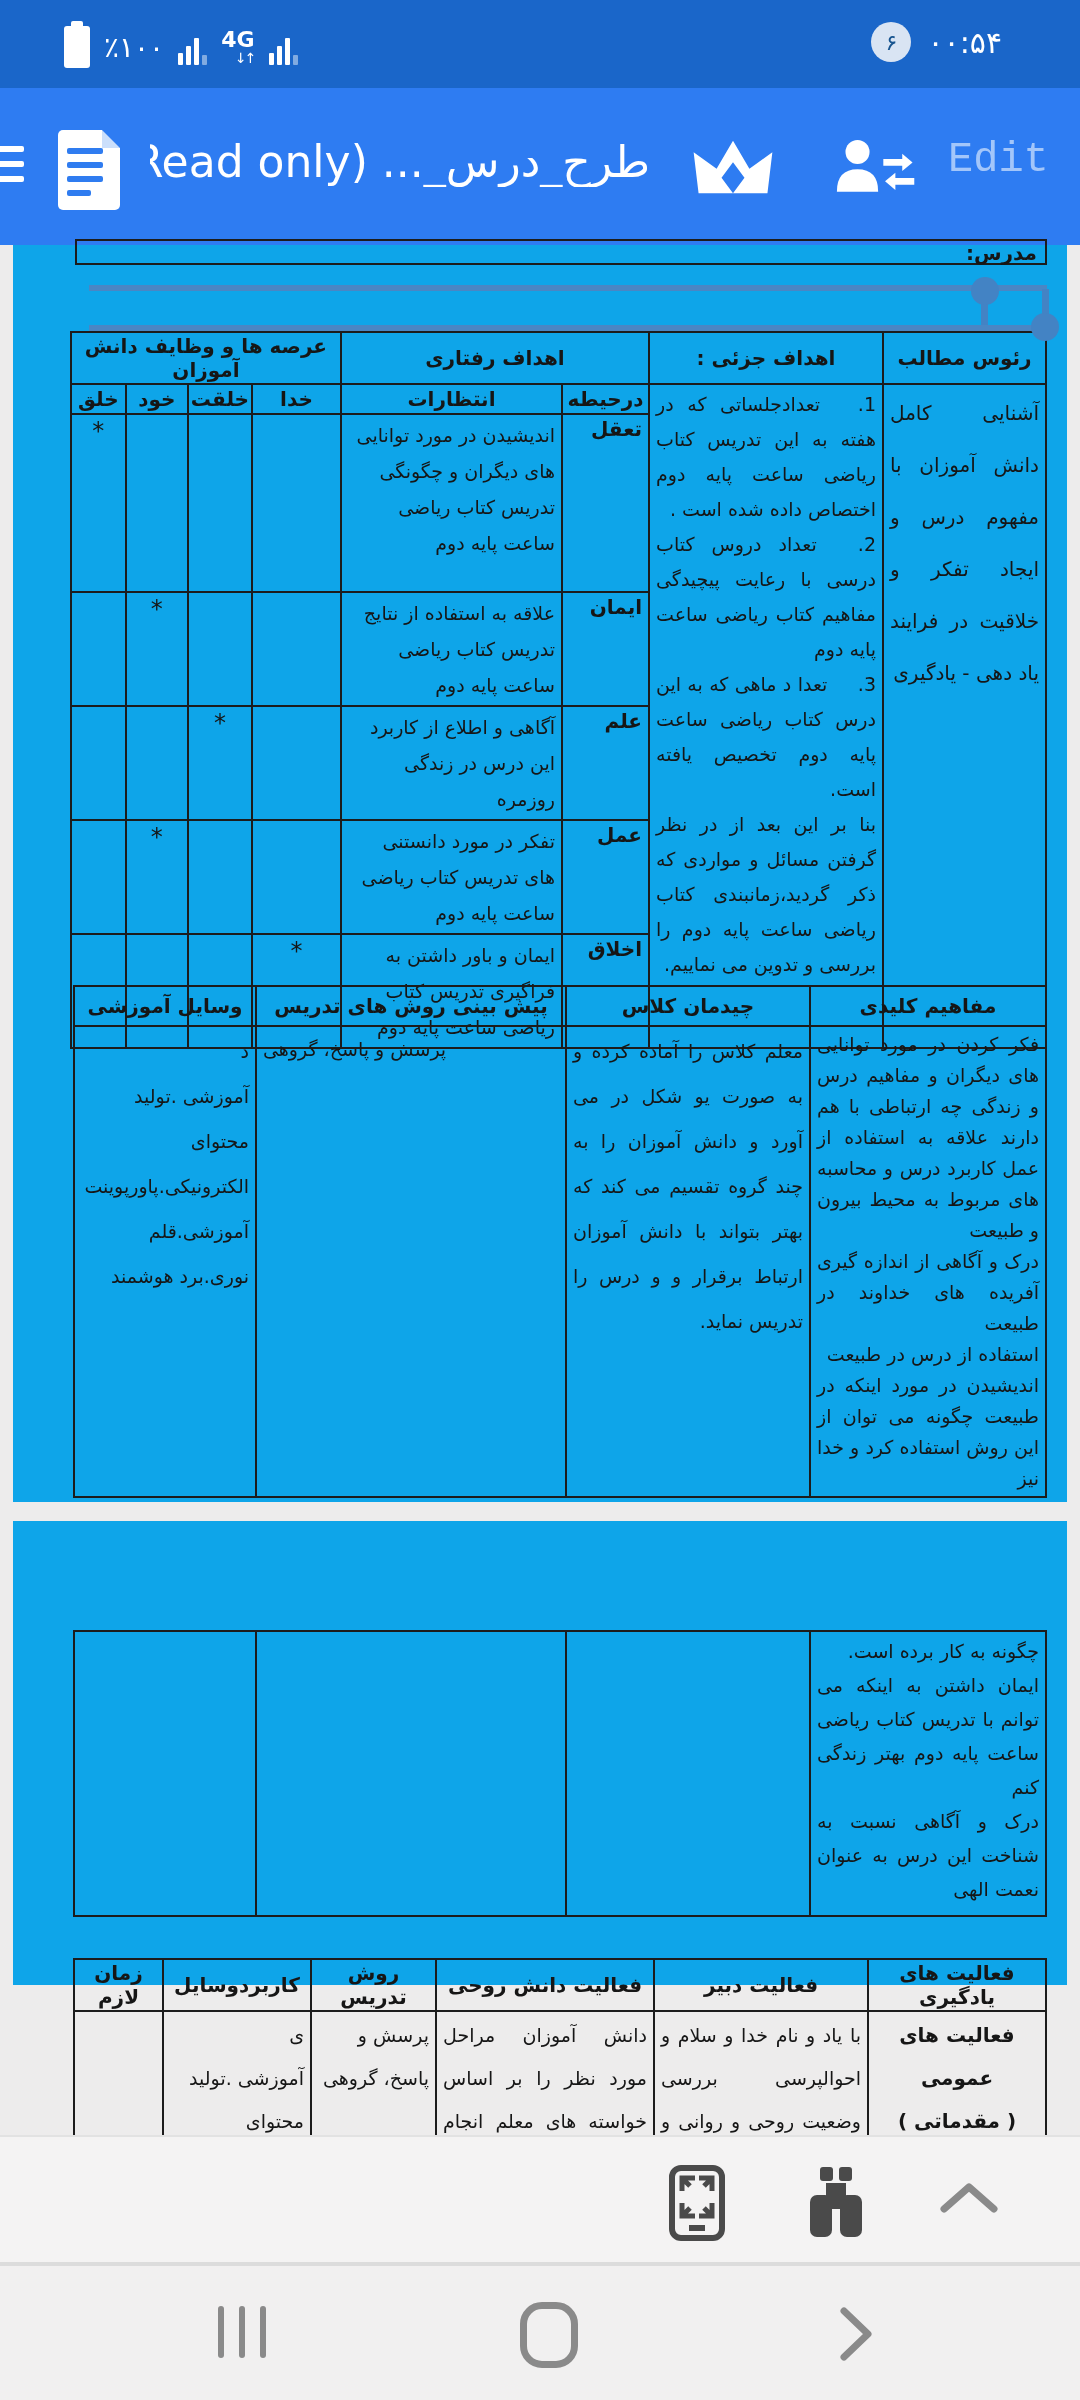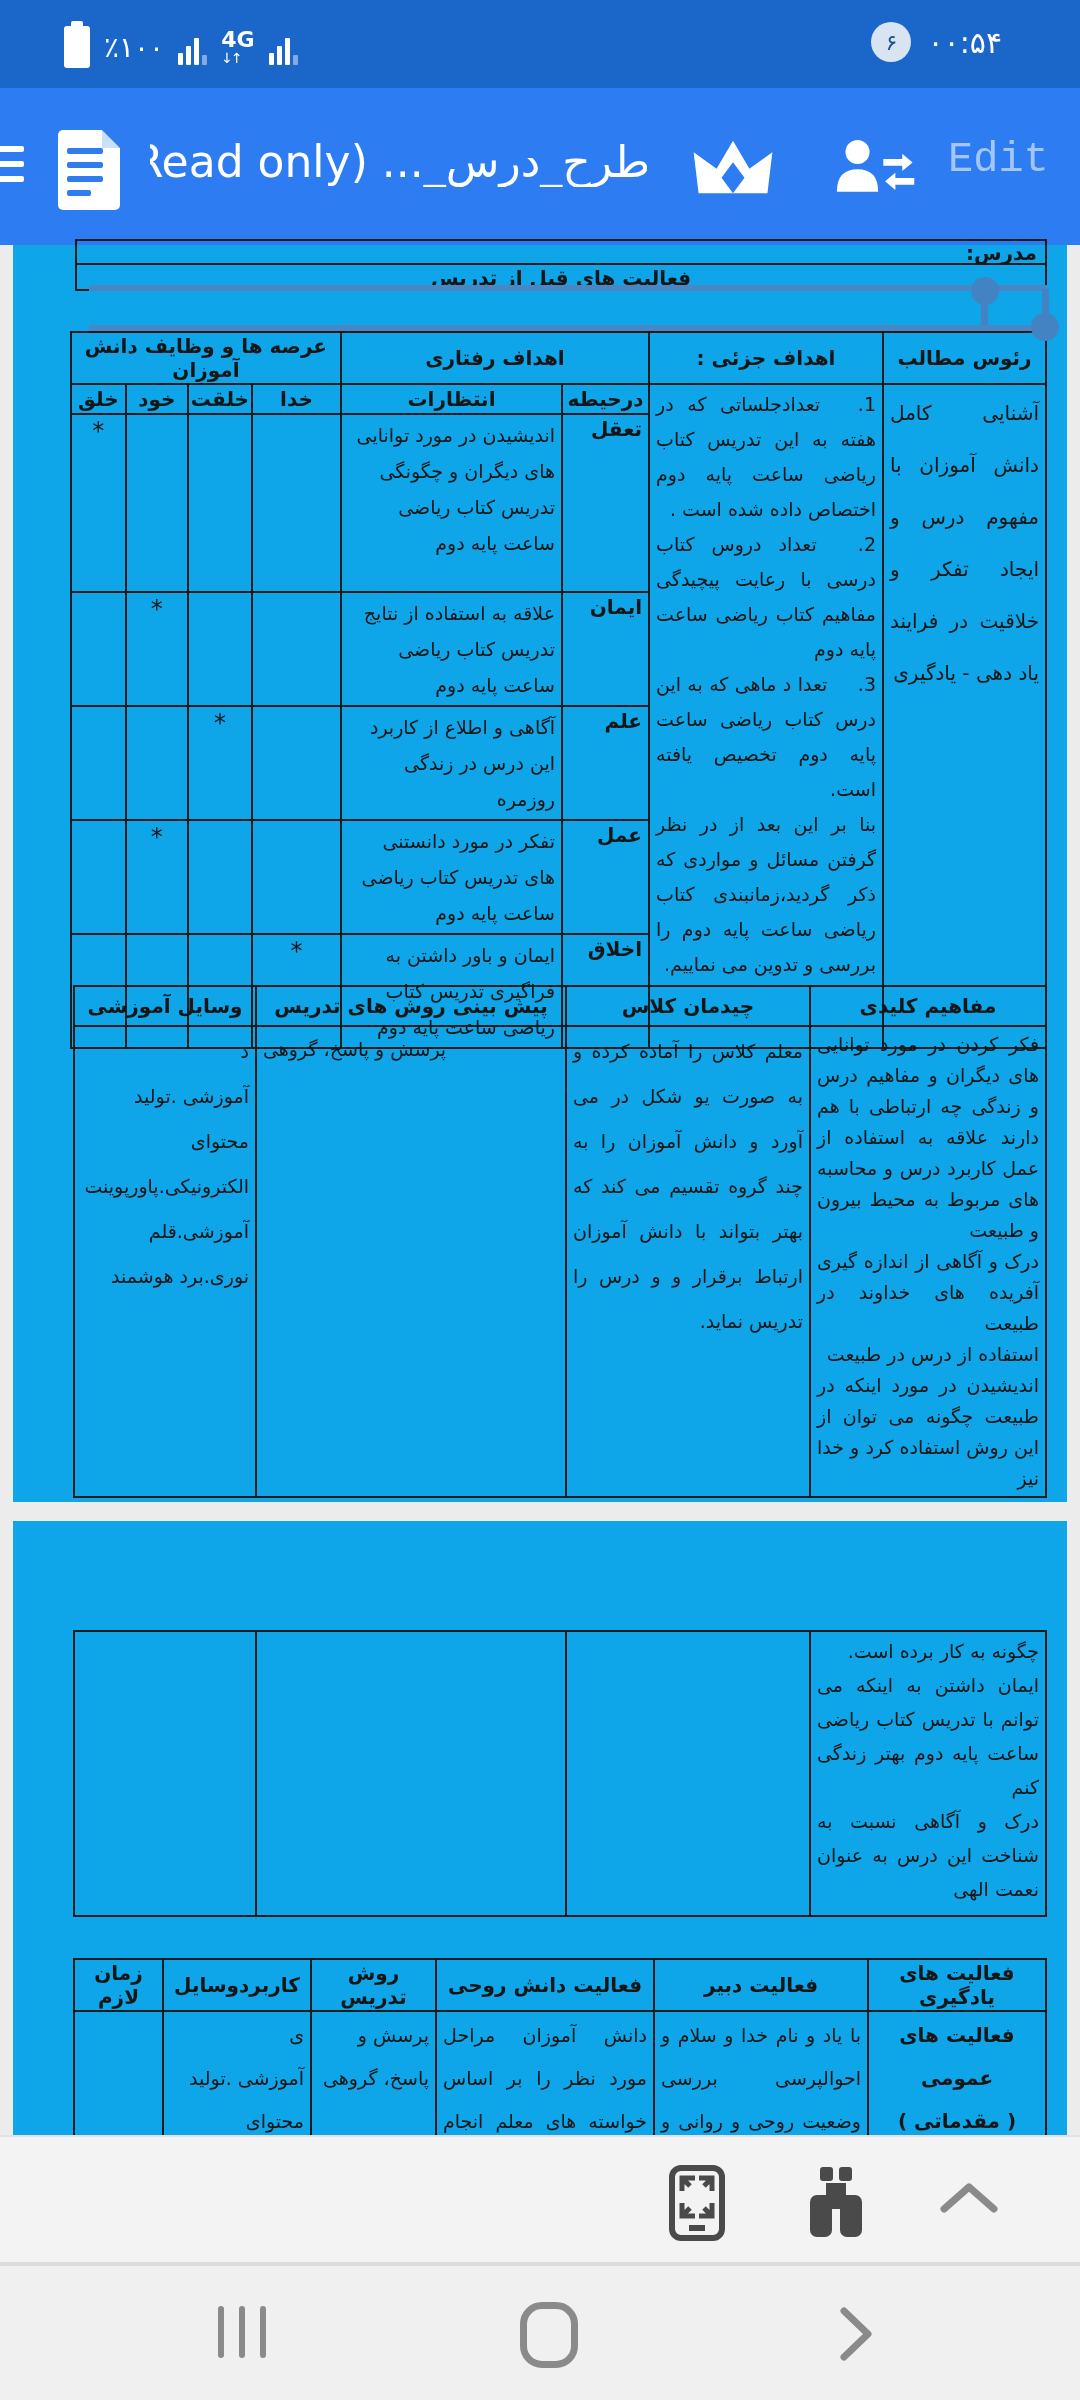--- a/index.html
+++ b/index.html
@@ -7,21 +7,21 @@
           font-family:"DejaVu Sans",sans-serif;background:#EDECEC;}
   
   .statusbar{position:absolute;left:0;top:0;width:1080px;height:88px;background:#1A66C9;color:#fff;}
   .sb-left{position:absolute;left:64px;top:26px;display:flex;align-items:center;gap:14px;}
   .battery{position:relative;width:26px;height:42px;background:#fff;border-radius:3px;}
   .battery:before{content:"";position:absolute;top:-5px;left:7px;width:12px;height:5px;background:#fff;border-radius:2px 2px 0 0;}
   .sb-pct{font-size:28px;}
   .bars{display:flex;align-items:flex-end;gap:3px;height:36px;}
   .bars i{display:block;width:5px;background:#fff;border-radius:1px;}
   .bars i.dim{background:rgba(255,255,255,.45);}
-  .netwrap{display:flex;flex-direction:column;align-items:flex-start;line-height:1;}
+  .netwrap{display:flex;flex-direction:column;align-items:flex-end;line-height:1;}
   .net4g{font-size:22px;font-weight:bold;}
   .netarrows{font-size:14px;letter-spacing:-2px;}
   .sb-right{position:absolute;right:78px;top:22px;display:flex;align-items:center;gap:16px;}
   .badge{width:40px;height:40px;border-radius:50%;background:#D9E4F3;color:#17548F;
          display:flex;align-items:center;justify-content:center;font-size:22px;}
   .sb-time{font-size:30px;}
   
   .toolbar{position:absolute;left:0;top:88px;width:1080px;height:157px;background:#2E7CF2;color:#fff;}
   .hamburger{position:absolute;left:-14px;top:58px;width:38px;}
   .hamburger i{display:block;height:6px;background:#fff;border-radius:2px;margin-bottom:9px;}
@@ -31,21 +31,21 @@
   .docicon i{position:absolute;left:9px;height:6px;background:#2F7CF0;border-radius:2px;}
   .title{position:absolute;left:150px;top:48px;width:500px;font-size:44px;white-space:nowrap;overflow:hidden;}
   .crown{position:absolute;left:692px;top:50px;}
   .people{position:absolute;left:830px;top:48px;}
   .editbtn{position:absolute;left:948px;top:48px;font-size:42px;color:rgba(235,243,255,.62);
            font-family:Liberation Mono, monospace;}
   
   .docarea{position:absolute;left:0;top:245px;width:1080px;height:1890px;background:#EDECEC;direction:rtl;color:#161616;}
   .page{position:absolute;left:13px;width:1054px;background:#0ea5e9;}
   .page1{top:0;height:1257px;}
-  .page2{top:1276px;height:614px;text-decoration:underline;}
+  .page2{top:1276px;height:464px;text-decoration:underline;}
   table{border-collapse:collapse;table-layout:fixed;}
   td{border:2px solid #1c1c1c;padding:2px 6px;vertical-align:top;overflow:hidden;}
   .tbl{position:absolute;right:20px;}
   .hd{font-weight:bold;font-size:20px;text-align:center;vertical-align:middle;padding:1px 2px;}
   
   .row-modares{position:absolute;right:20px;top:-6px;width:972px;height:26px;border:2px solid #1c1c1c;
                font-size:20px;font-weight:bold;padding-right:8px;box-sizing:border-box;}
   .row-pretitle{position:absolute;right:20px;top:20px;width:972px;height:26px;border:2px solid #1c1c1c;border-top:none;
                 font-size:20px;font-weight:bold;text-align:center;box-sizing:border-box;padding-top:1px;}
   .row-goal{position:absolute;right:20px;top:46px;width:972px;height:39px;border-left:2px solid #1c1c1c;border-right:2px solid #1c1c1c;
@@ -148,21 +148,20 @@
         <polygon points="98,48 76,48 76,42 64,52 76,62 76,56 98,56" fill="#fff"></polygon>
       </svg>
     </div>
     <div class="editbtn">Edit</div>
   </div>
 
   <div class="docarea">
 
     <div class="page page1">
       <div class="row-modares">مدرس:</div>
-      <div class="row-pretitle">فعالیت های قبل از تدریس</div>
 
       <div class="selline" style="top:40px;right:20px;width:958px;"></div>
       <div class="selline" style="top:80px;right:20px;width:958px;"></div>
       <div class="selbar" style="top:44px;height:36px;left:968px;"></div>
       <div class="selgrip" style="top:32px;left:958px;"></div>
       <div class="selbar" style="top:44px;height:36px;right:18px;"></div>
       <div class="selgrip" style="top:68px;right:8px;"></div>
 
       <table class="tbl t1">
         <colgroup>

